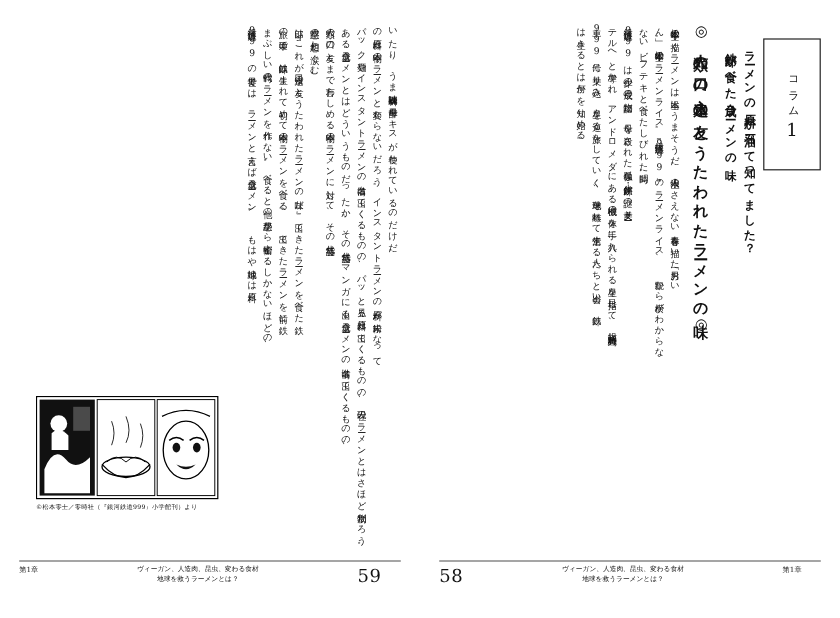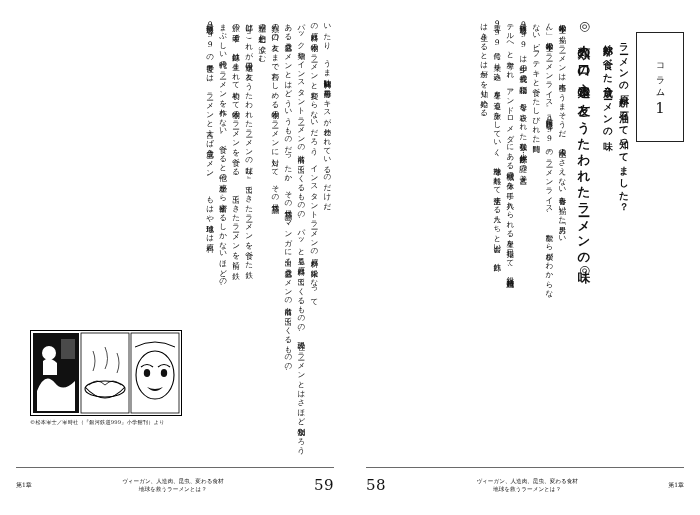--- a/index.html
+++ b/index.html
@@ -165,23 +165,22 @@
     position: absolute;
     top: 0;
     left: 0;
     right: 0;
     border-top: 1px solid #6a6a6a;
   }
   .footer-inner {
     position: absolute;
     top: 4px;
     left: 0;
-    right: 0;
+    right: 16px;
     display: flex;
-    align-items: center;
     height: 28px;
   }
   .footer-chapter {
     font-family: "DejaVu Serif", "Liberation Serif", serif;
     font-size: 6px;
     color: #111111;
     white-space: nowrap;
   }
   .footer-title {
     font-family: "DejaVu Serif", "Liberation Serif", serif;

